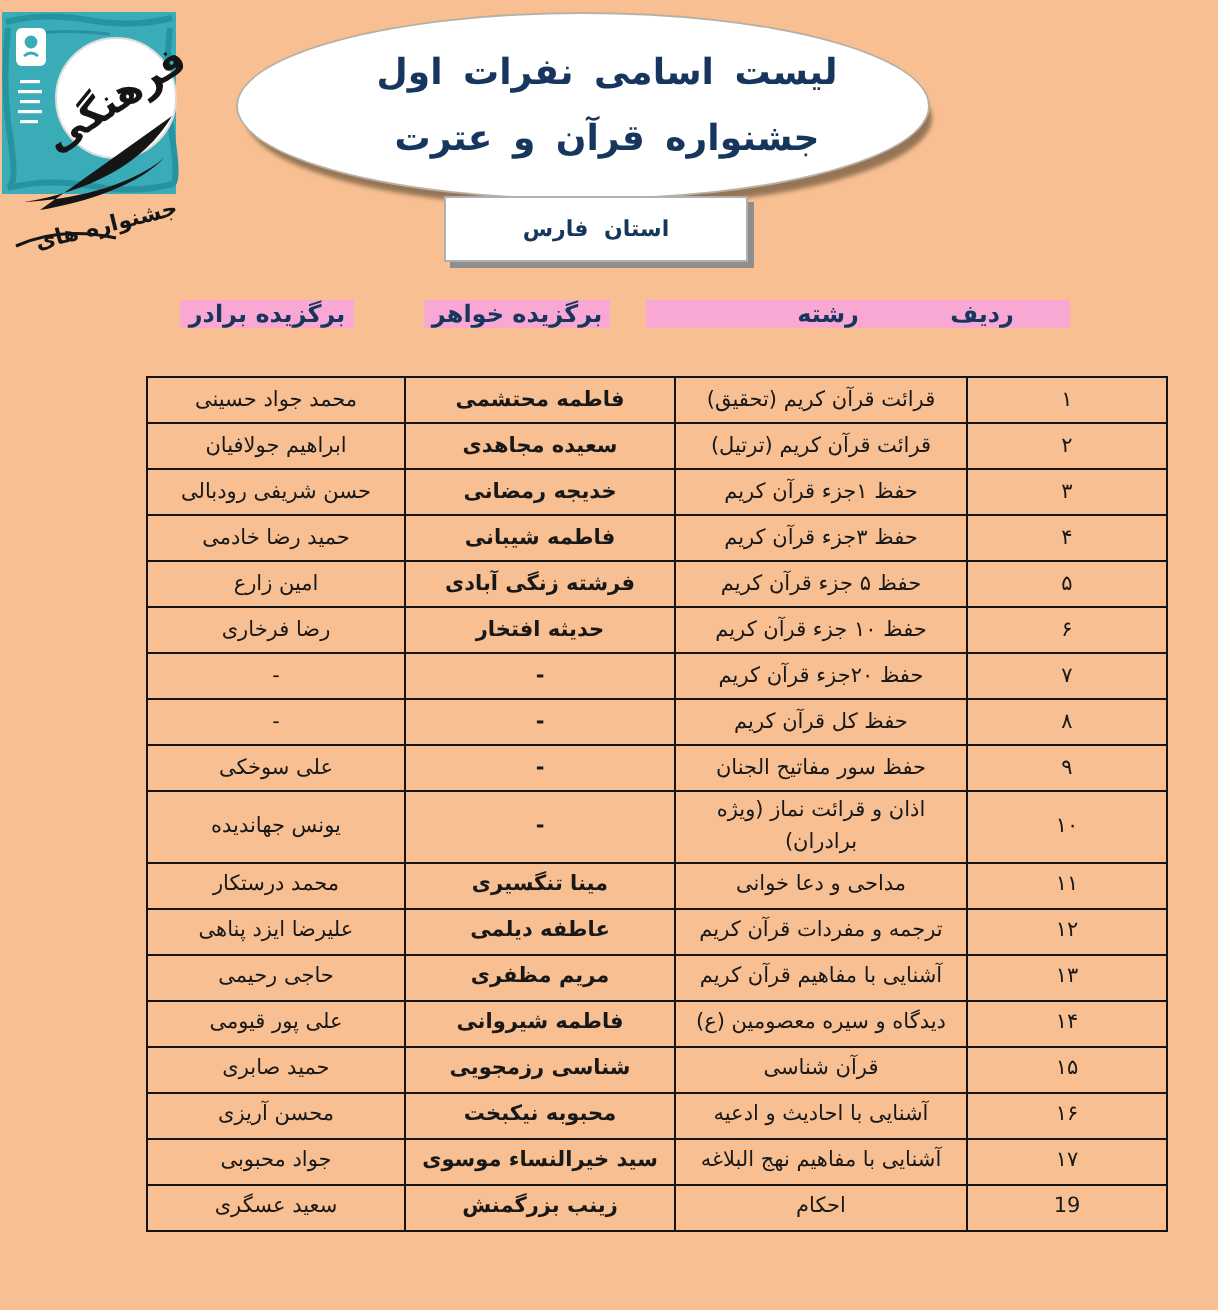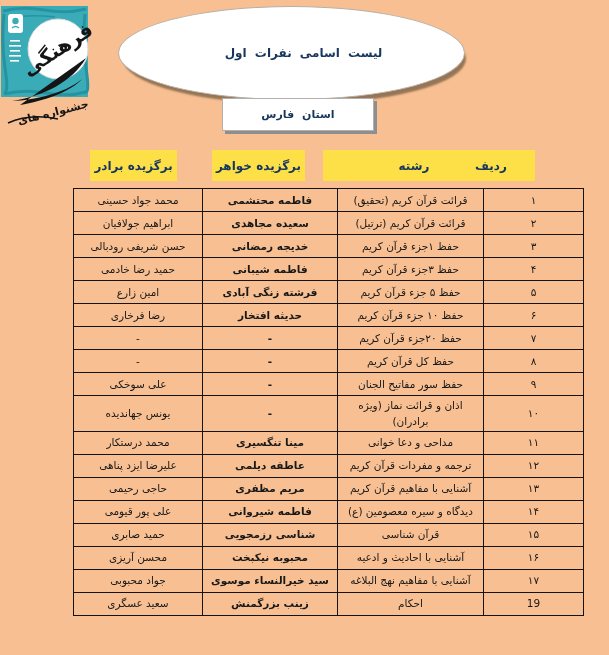--- a/index.html
+++ b/index.html
@@ -20,40 +20,40 @@
   .title-ellipse {
     position: absolute; left: 118px; top: 6px; width: 345px; height: 92px;
     background: #ffffff;
     border: 1px solid #b9b0a4;
     border-radius: 50%;
     box-shadow: 3px 6px 2px -2px rgba(118, 92, 66, 0.75);
     display: flex; flex-direction: column; align-items: center; justify-content: center;
     text-align: center;
   }
   .title-line {
-    color: #17365d; font-weight: bold; font-size: 12px; line-height: 1.85;
+    color: #17365d; font-weight: bold; font-size: 18px; line-height: 1.85;
     letter-spacing: 2px; word-spacing: 4px; white-space: nowrap; margin-left: 24px;
   }
 
   
   .province-box {
     position: absolute; left: 222px; top: 98px; width: 150px; height: 31px;
     background: #ffffff; border: 1px solid #b0b0b0;
     box-shadow: 3px 3px 0 #8e8e8e;
     display: flex; align-items: center; justify-content: center;
   }
   .province-box span {
     color: #17365d; font-weight: bold; font-size: 11px;
     letter-spacing: 1.5px; word-spacing: 4px; white-space: nowrap;
   }
 
   
   .col-header {
-    position: absolute; top: 150px; height: 31px;
-    background: #fde047;
+    position: absolute; top: 150px; height: 14px;
+    background: #f9a8d4;
     display: flex; align-items: center; justify-content: center;
     color: #17365d; font-weight: bold; font-size: 12px; white-space: nowrap;
   }
   .hdr-no      { left: 447px; width: 88px; }
   .hdr-field   { left: 323px; width: 94px; padding-left: 44px; }
   .hdr-sister  { left: 212px; width: 93px; }
   .hdr-brother { left:  90px; width: 87px; }
 
   
   .results-table {
@@ -111,20 +111,21 @@
       <text x="58" y="54" text-anchor="middle" font-size="20" font-weight="bold" fill="#151515" transform="rotate(-33 58 48)" font-family="DejaVu Sans, sans-serif">فرهنگی</text>
       <path d="M86,56 C72,80 44,94 12,99 C34,98 64,92 82,77 C70,90 44,99 20,103 Z" fill="#151515"></path>
       <text x="54" y="114" text-anchor="middle" font-size="11" font-weight="bold" fill="#151515" transform="rotate(-14 54 114)" font-family="DejaVu Sans, sans-serif">جشنواره های</text>
       <path d="M8,121 Q30,111 58,117" stroke="#151515" stroke-width="1.6" fill="none"></path>
     </g>
   </svg>
 </div>
 
 <div class="title-ellipse">
   <div class="title-line">لیست اسامی نفرات اول</div>
+  <div class="title-line">جشنواره قرآن و عترت</div>
 </div>
 
 <div class="province-box">
   <span>استان فارس</span>
 </div>
 
 <div class="col-header hdr-no">ردیف</div>
 <div class="col-header hdr-field">رشته</div>
 <div class="col-header hdr-sister">برگزیده خواهر</div>
 <div class="col-header hdr-brother">برگزیده برادر</div>

